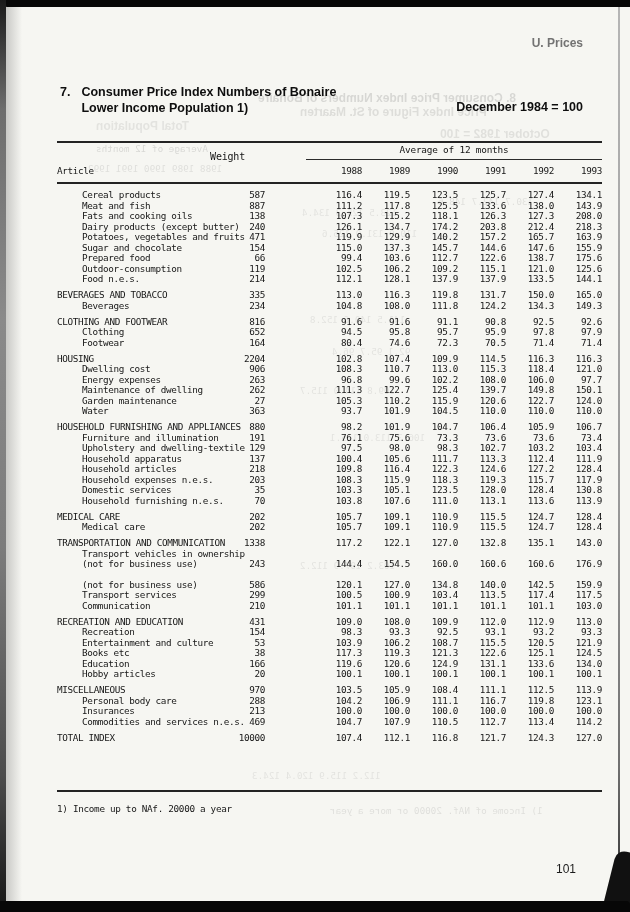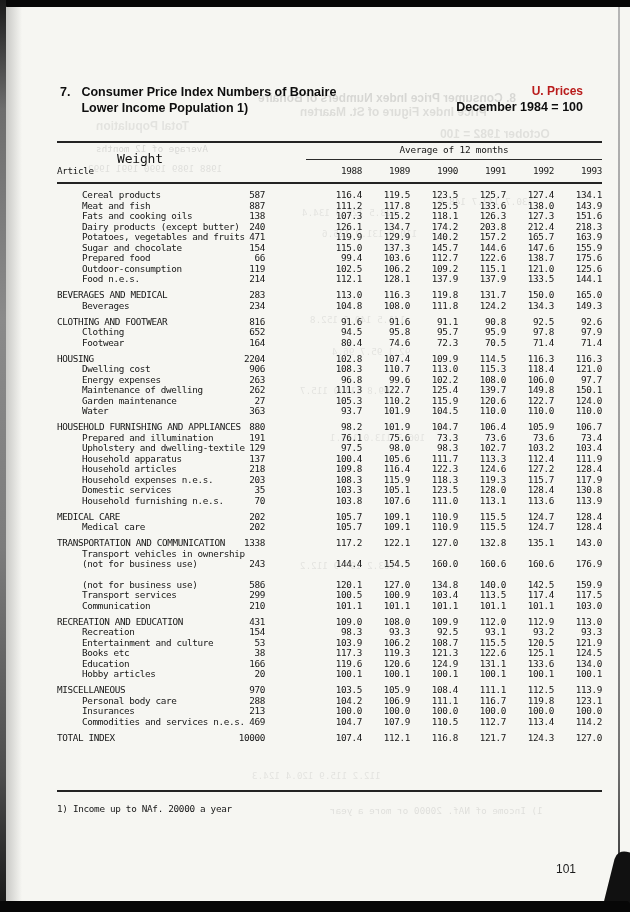--- a/index.html
+++ b/index.html
@@ -15,33 +15,33 @@
   .edge-left{position:absolute;top:0;left:0;width:6px;height:912px;
     background:linear-gradient(#1a1a1a,#6d6d6d 12%,#8a8a8a 35%,#7c7c7c 60%,#4c4c4c 85%,#161616);}
   .gutter{position:absolute;left:6px;top:7px;width:16px;height:894px;
     background:linear-gradient(90deg,rgba(40,40,40,.22),rgba(0,0,0,0));}
   .edge-right-line{position:absolute;left:618px;top:7px;width:2px;height:894px;
     background:linear-gradient(#b5b5b5,#9a9a9a 55%,#707070 85%,#303030);}
   .corner-blob{position:absolute;left:609px;top:852px;width:30px;height:62px;background:#111;
     transform:rotate(14deg);border-radius:10px;}
   
   .sans{font-family:"Liberation Sans","DejaVu Sans",sans-serif;}
-  .corner-label{position:absolute;top:36px;right:47px;font-weight:bold;font-size:12px;color:#b91c1c;margin-top:48px;}
+  .corner-label{position:absolute;top:36px;right:47px;font-weight:bold;font-size:12px;color:#737373;}
   .title{position:absolute;left:60px;top:85px;display:flex;gap:11px;font-weight:bold;font-size:12.5px;color:#0e0e0e;}
   .title .lines{line-height:15.5px;}
   .base-period{position:absolute;top:100px;right:47px;font-weight:bold;font-size:12.5px;color:#0e0e0e;}
   
   .table{position:absolute;left:57px;top:137px;width:545px;}
   .rule{position:absolute;left:0;width:545px;height:2px;background:#232323;}
   .rule.top{top:4px;}
   .rule.head{top:45px;}
   .rule.bottom{top:653px;}
   .rule.thin{left:249px;width:296px;height:1px;top:22px;background:#2b2b2b;}
   .avg-label{position:absolute;top:7px;left:249px;width:296px;text-align:center;font-size:9.4px;letter-spacing:-0.2px;}
-  .weight-label{position:absolute;top:14px;left:60px;width:128px;text-align:left;font-size:13px;letter-spacing:-0.2px;}
+  .weight-label{position:absolute;top:14px;left:60px;width:128px;text-align:right;font-size:10px;letter-spacing:-0.2px;}
   .hrow,.trow{display:grid;grid-template-columns:160px 48px 97px 48px 48px 48px 48px 48px;}
   .hrow{position:absolute;top:28px;left:0;width:545px;}
   .tbody{position:absolute;top:53px;left:0;width:545px;}
   .trow{height:10.5px;line-height:10.5px;}
   .cell{font-size:9.3px;letter-spacing:-0.35px;white-space:nowrap;color:#161616;}
   .num{text-align:right;}
   .lbl.ind{padding-left:25px;}
   .gap{width:100%;}
   
   .footnote{position:absolute;left:57px;top:803px;font-size:9.3px;letter-spacing:-0.3px;color:#171717;}
@@ -131,21 +131,21 @@
           <div class="cell num">143.9</div>
         </div>
         <div class="trow">
           <div class="cell lbl ind">Fats and cooking oils</div>
           <div class="cell num">138</div>
           <div class="cell num">107.3</div>
           <div class="cell num">115.2</div>
           <div class="cell num">118.1</div>
           <div class="cell num">126.3</div>
           <div class="cell num">127.3</div>
-          <div class="cell num">151.6</div>
+          <div class="cell num">208.0</div>
         </div>
         <div class="trow">
           <div class="cell lbl ind">Dairy products (except butter)</div>
           <div class="cell num">240</div>
           <div class="cell num">126.1</div>
           <div class="cell num">134.7</div>
           <div class="cell num">174.2</div>
           <div class="cell num">203.8</div>
           <div class="cell num">212.4</div>
           <div class="cell num">218.3</div>
@@ -195,22 +195,22 @@
           <div class="cell num">214</div>
           <div class="cell num">112.1</div>
           <div class="cell num">128.1</div>
           <div class="cell num">137.9</div>
           <div class="cell num">137.9</div>
           <div class="cell num">133.5</div>
           <div class="cell num">144.1</div>
         </div>
         <div class="gap" style="height: 5.5px;"></div>
         <div class="trow">
-          <div class="cell lbl">BEVERAGES AND MEDICAL</div>
-          <div class="cell num">283</div>
+          <div class="cell lbl">BEVERAGES AND TOBACCO</div>
+          <div class="cell num">335</div>
           <div class="cell num">113.0</div>
           <div class="cell num">116.3</div>
           <div class="cell num">119.8</div>
           <div class="cell num">131.7</div>
           <div class="cell num">150.0</div>
           <div class="cell num">165.0</div>
         </div>
         <div class="trow">
           <div class="cell lbl ind">Beverages</div>
           <div class="cell num">234</div>
@@ -318,21 +318,21 @@
           <div class="cell lbl">HOUSEHOLD FURNISHING AND APPLIANCES</div>
           <div class="cell num">880</div>
           <div class="cell num">98.2</div>
           <div class="cell num">101.9</div>
           <div class="cell num">104.7</div>
           <div class="cell num">106.4</div>
           <div class="cell num">105.9</div>
           <div class="cell num">106.7</div>
         </div>
         <div class="trow">
-          <div class="cell lbl ind">Prepared and illumination</div>
+          <div class="cell lbl ind">Furniture and illumination</div>
           <div class="cell num">191</div>
           <div class="cell num">76.1</div>
           <div class="cell num">75.6</div>
           <div class="cell num">73.3</div>
           <div class="cell num">73.6</div>
           <div class="cell num">73.6</div>
           <div class="cell num">73.4</div>
         </div>
         <div class="trow">
           <div class="cell lbl ind">Upholstery and dwelling-textile</div>

